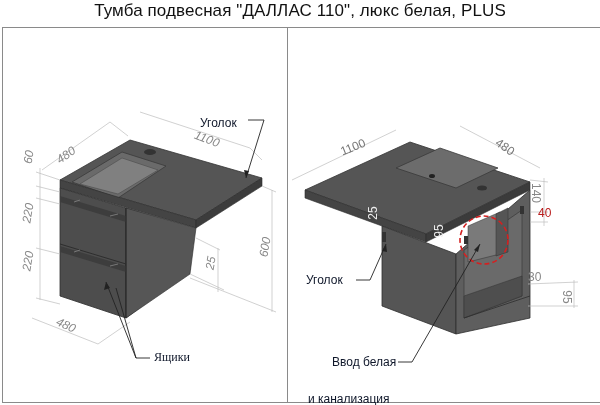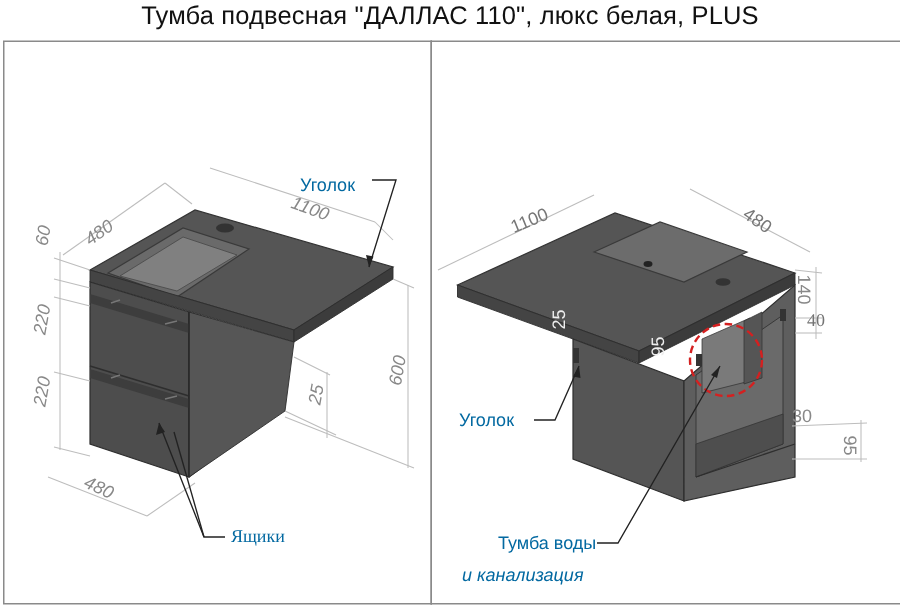--- a/index.html
+++ b/index.html
@@ -2,21 +2,21 @@
 <html><head>
 <meta charset="utf-8">
 <style>
   html, body { margin:0; padding:0; background:#ffffff; }
   body { width:600px; height:405px; position:relative; overflow:hidden; font-family:"Liberation Sans", sans-serif; }
   .title { position:absolute; left:0; top:0; width:600px; text-align:center; font-size:17px; line-height:22px; color:#111; letter-spacing:0.1px; }
   .panel { position:absolute; top:27px; height:376px; border:1px solid #8a8a8a; box-sizing:border-box; background:#fff; }
   .panel-left { left:2px; width:286px; }
   .panel-right { left:287px; width:313px; border-right:none; }
   svg { position:absolute; left:0; top:0; }
-  .label { position:absolute; font-size:12px; color:#0369a1; white-space:nowrap; line-height:14px; }
+  .label { position:absolute; font-size:12px; color:#0f172a; white-space:nowrap; line-height:14px; }
 </style>
 </head>
 <body>
 
 <div class="title">Тумба подвесная "ДАЛЛАС 110", люкс белая, PLUS</div>
 
 <div class="panel panel-left"></div>
 <svg width="600" height="405">
 
   <g>
@@ -122,32 +122,32 @@
   <polygon points="386,244 382,251 387,252" fill="#222"></polygon>
   <polygon points="480,244 474,250 478,252" fill="#222"></polygon>
 </svg>
 
 <div class="label" style="left:200px;top:116px;">Уголок</div>
 <div class="label" style="left:154px;top:350px;font-family:Liberation Serif, serif;">Ящики</div>
 
 <div class="panel panel-right" style="background:transparent;"></div>
 
 <div class="label" style="left:306px;top:273px;">Уголок</div>
-<div class="label" style="left:332px;top:355px;">Тумба воды</div>
-<div class="label" style="left:308px;top:376px;font-style:italic;">и канализация</div>
+<div class="label" style="left:332px;top:355px;">Ввод белая</div>
+<div class="label" style="left:308px;top:392px;">и канализация</div>
 
 <div class="label" style="left:56px;top:148px;color:#888;font-style:italic;transform:rotate(-35deg);">480</div>
 <div class="label" style="left:194px;top:132px;color:#888;font-style:italic;transform:rotate(20deg);">1100</div>
 <div class="label" style="left:22px;top:150px;color:#888;font-style:italic;transform:rotate(-80deg);">60</div>
 <div class="label" style="left:18px;top:206px;color:#888;font-style:italic;transform:rotate(-80deg);">220</div>
 <div class="label" style="left:18px;top:254px;color:#888;font-style:italic;transform:rotate(-80deg);">220</div>
 <div class="label" style="left:56px;top:318px;color:#888;font-style:italic;transform:rotate(25deg);">480</div>
 <div class="label" style="left:204px;top:256px;color:#888;font-style:italic;transform:rotate(-80deg);">25</div>
 <div class="label" style="left:255px;top:240px;color:#888;font-style:italic;transform:rotate(-80deg);">600</div>
 
 <div class="label" style="left:340px;top:140px;color:#777;transform:rotate(-22deg);">1100</div>
 <div class="label" style="left:495px;top:140px;color:#777;transform:rotate(35deg);">480</div>
 <div class="label" style="left:366px;top:206px;color:#eee;transform:rotate(-90deg);">25</div>
 <div class="label" style="left:432px;top:224px;color:#eee;transform:rotate(-90deg);">95</div>
 <div class="label" style="left:526px;top:186px;color:#888;transform:rotate(90deg);">140</div>
-<div class="label" style="left:538px;top:206px;color:#737373;font-family:Liberation Serif, serif;">40</div>
+<div class="label" style="left:538px;top:206px;color:#b91c1c;">40</div>
 <div class="label" style="left:528px;top:270px;color:#888;">30</div>
 <div class="label" style="left:560px;top:290px;color:#888;transform:rotate(90deg);">95</div>
 
 </body></html>

